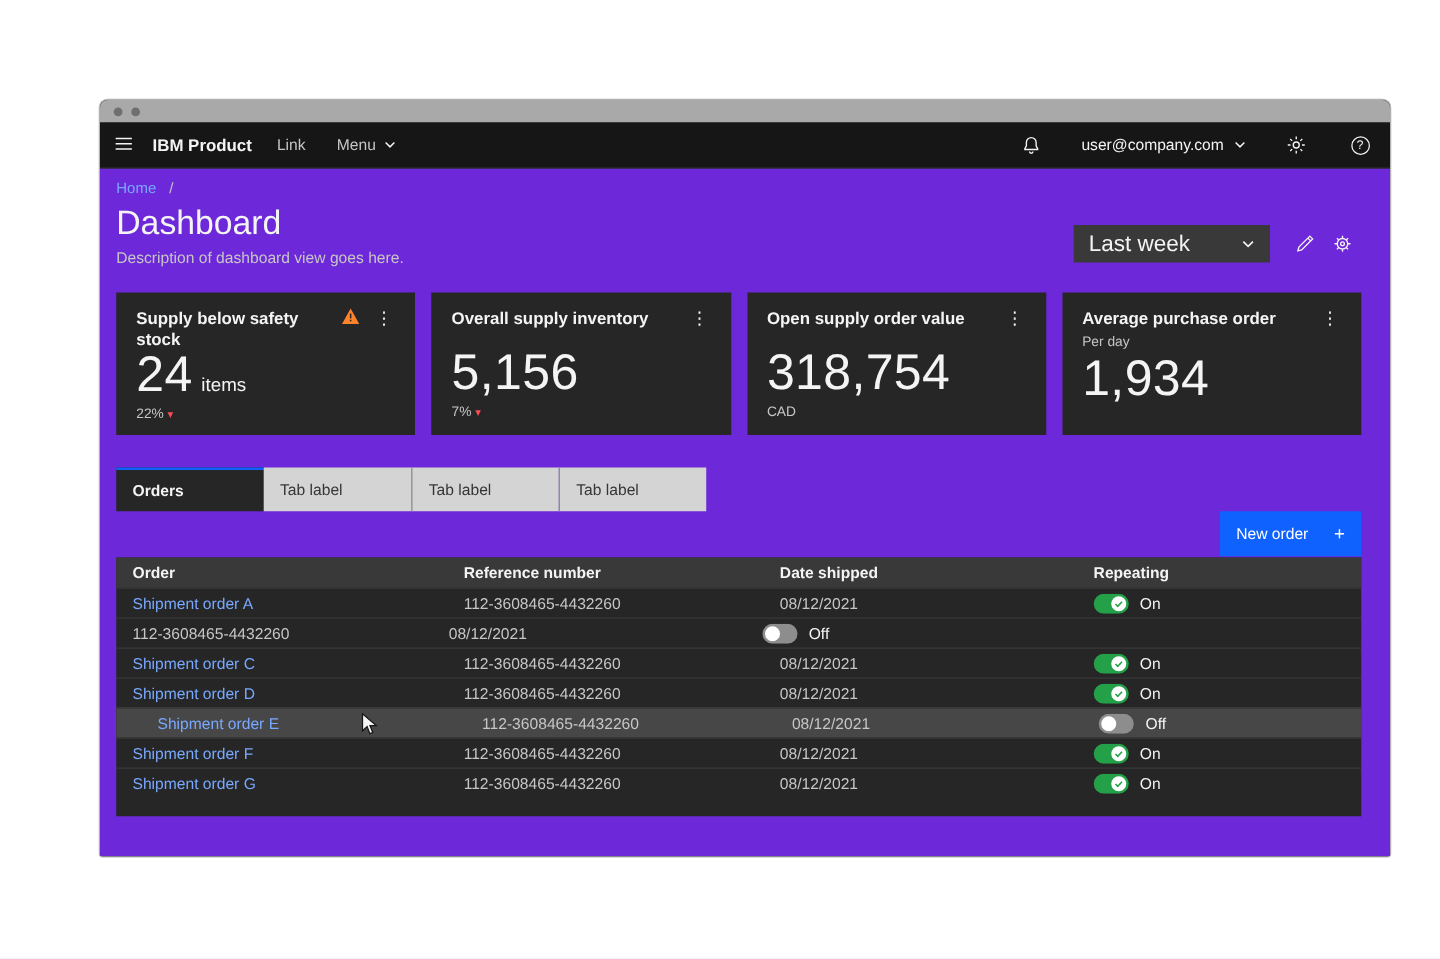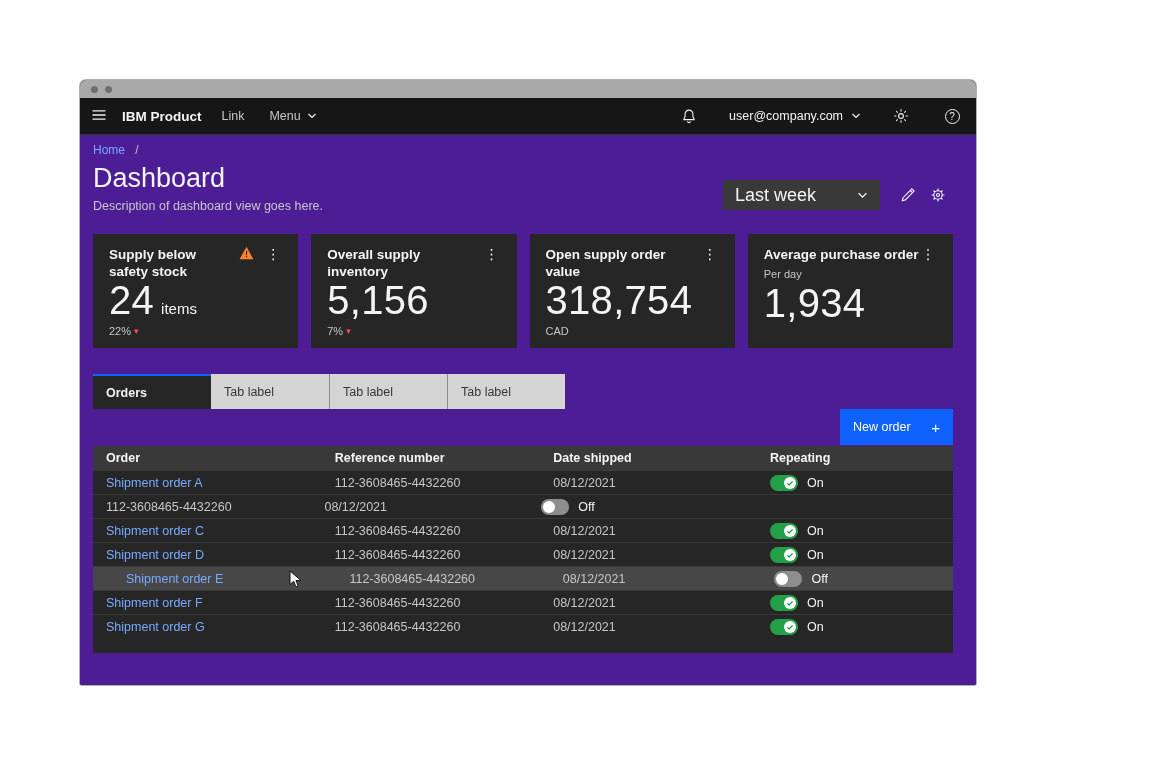--- a/index.html
+++ b/index.html
@@ -1,19 +1,19 @@
 <!DOCTYPE html>
 <html><head>
 <meta charset="utf-8">
 <style>
   * { margin:0; padding:0; box-sizing:border-box; }
   html,body { width:1152px; height:767px; background:#ffffff;
     font-family:"Liberation Sans","DejaVu Sans",sans-serif; position:relative; overflow:hidden; }
 
-  .window { position:absolute; left:80px; top:80px; width:896px; height:605px;
+  .window { position:absolute; left:80px; top:80px; width:1032px; height:605px;
     border-radius:6px 6px 2px 2px; overflow:hidden; background:#161616;
     box-shadow:0 0 0 1px #b0b0b0; display:flex; flex-direction:column; }
 
   .titlebar { height:18px; background:#a9a9a9; flex:none; display:flex; align-items:center;
     gap:7px; padding-left:11px; }
   .tb-dot { width:7px; height:7px; border-radius:50%; background:#6f6f6f; }
 
   .app-header { height:37px; flex:none; background:#161616; border-bottom:1px solid #333;
     display:flex; align-items:center; color:#f4f4f4; }
   .hamburger { width:38px; height:37px; background:none; border:none; cursor:pointer;
@@ -22,21 +22,21 @@
   .nav-item { font-size:12.5px; color:#c6c6c6; margin-right:25px; display:flex; align-items:center;
     gap:6px; cursor:pointer; background:none; border:none; }
   .header-spacer { flex:1; }
   .header-right { display:flex; align-items:center; gap:29px; padding-right:13px; }
   .iconbtn { background:none; border:none; cursor:pointer; display:flex; align-items:center;
     justify-content:center; width:22px; height:22px; color:#f4f4f4; }
   .user-menu { display:flex; align-items:center; gap:8px; font-size:12.5px; color:#f4f4f4; cursor:pointer; }
   .help-circle { width:15px; height:15px; border:1.2px solid #f4f4f4; border-radius:50%;
     display:flex; align-items:center; justify-content:center; font-size:10px; color:#f4f4f4; }
 
-  .main { flex:1; padding:0 23px 0 13px; overflow:hidden; background:#4c1d95; }
+  .main { flex:1; padding:0 23px 0 13px; overflow:hidden; background:#6d28d9; }
 
   .pagehead { display:flex; justify-content:space-between; padding-top:8px; }
   .breadcrumb { font-size:12px; line-height:15px; }
   .breadcrumb a { color:#78a9ff; text-decoration:none; cursor:pointer; }
   .breadcrumb .sep { color:#c6c6c6; margin-left:7px; }
   .page-title { font-size:27px; line-height:30px; font-weight:400; color:#f4f4f4; margin-top:5px; }
   .page-desc { font-size:12.5px; line-height:15px; color:#c6c6c6; margin-top:6px; }
   .ph-right { display:flex; align-items:center; gap:13px; margin-top:37px; align-self:flex-start; }
   .dropdown { width:157px; height:30px; background:#393939; color:#f4f4f4; font-size:18px;
     display:flex; align-items:center; justify-content:space-between; padding:0 12px; cursor:pointer; }

